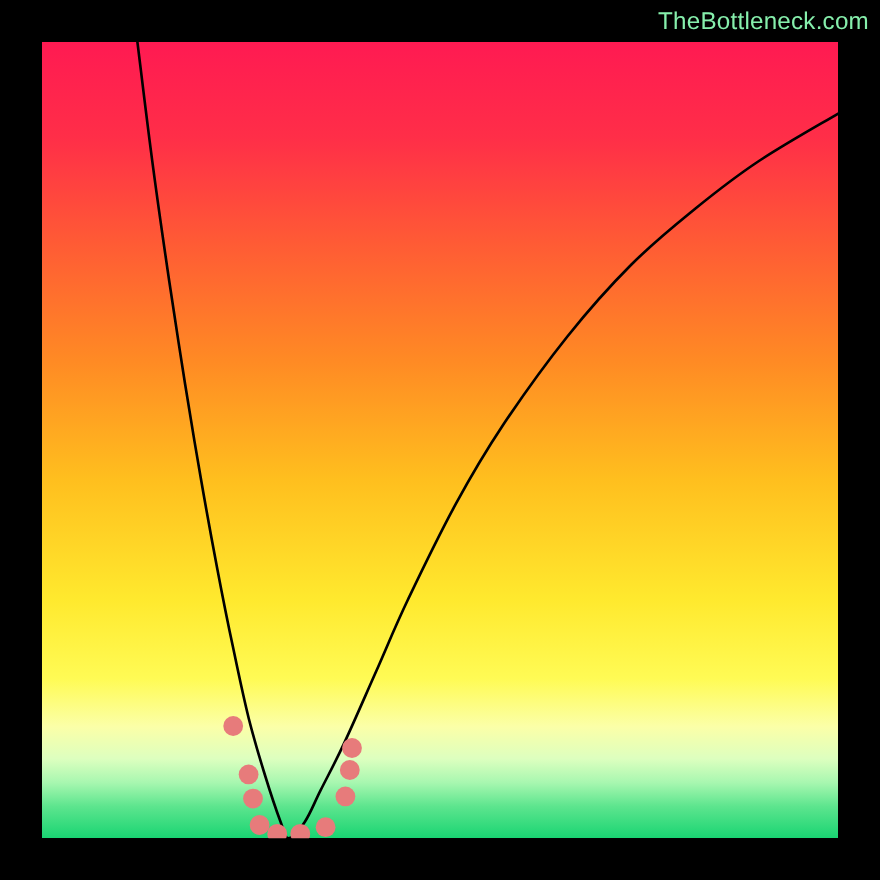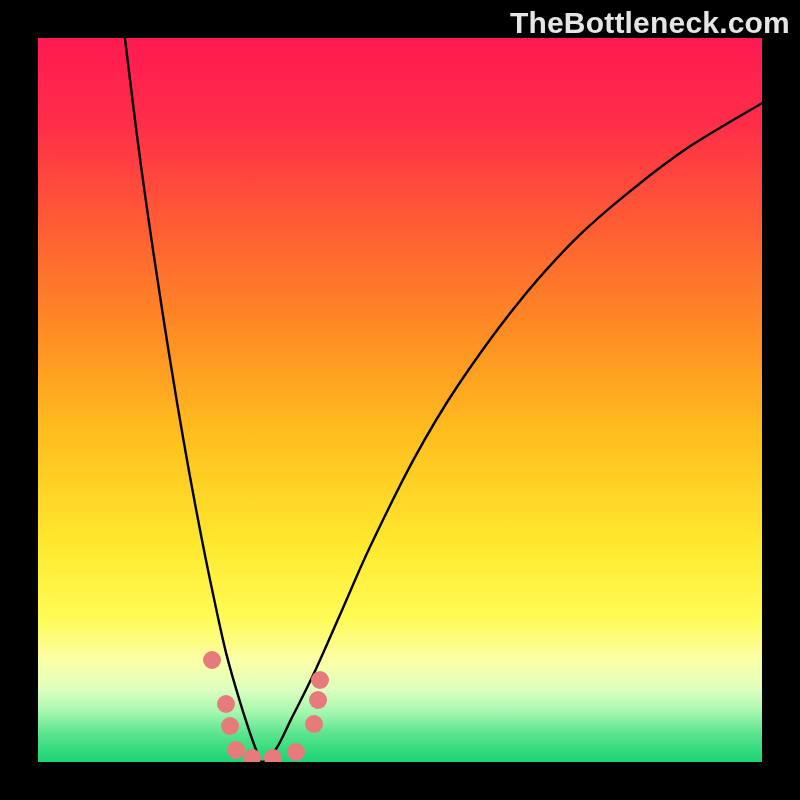--- a/index.html
+++ b/index.html
@@ -31,23 +31,23 @@
     position: absolute;
     left: 0;
     top: 0;
     width: 100%;
     height: 100%;
   }
   .watermark {
     position: absolute;
     top: 6px;
     right: 10px;
-    color: #e5e5e5;
-    font-size: 30px;
-    font-weight: 700;
+    color: #86efac;
+    font-size: 22px;
+    font-weight: 400;
     letter-spacing: 0.2px;
     user-select: none;
   }
   svg.curve {
     position: absolute;
     left: 0;
     top: 0;
     width: 724px;
     height: 724px;
     overflow: visible;

